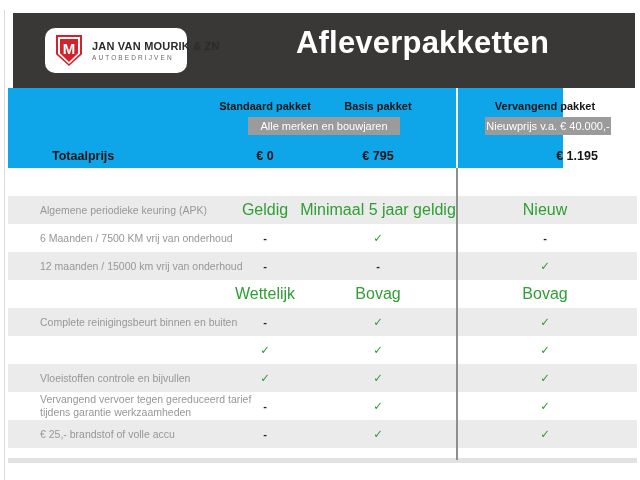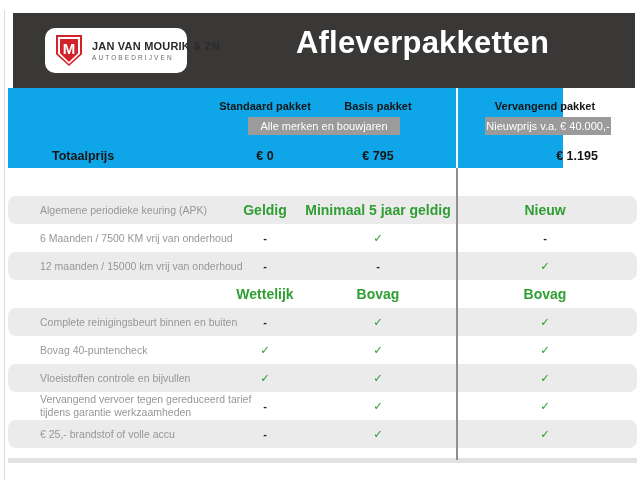--- a/index.html
+++ b/index.html
@@ -50,28 +50,28 @@
   .badge-left{left:240px;width:152px;}
   .badge-right{left:477px;width:126px;}
   .totals-label{position:absolute;left:32px;top:61px;font-weight:bold;font-size:12.5px;color:#161616;margin-left:12px;}
   .total{position:absolute;top:61px;transform:translateX(-50%);font-weight:bold;font-size:12.5px;color:#161616;white-space:nowrap;}
   .t-std{left:257px}.t-basis{left:370px}.t-excl{left:569px}
 
   
   .rows-divider{position:absolute;left:456px;top:168px;width:2px;height:292px;background:#8f8f8f;z-index:5;}
   .feature-table{position:absolute;left:8px;top:196px;width:629px;}
   .frow{position:relative;height:28px;display:flex;align-items:center;box-sizing:border-box;}
-  .frow.odd{background:#ebebeb;border-radius:8px;}
+  .frow.odd{background:#ebebeb;}
   .feat{
     padding-left:32px;width:235px;box-sizing:content-box;
     font-size:10.5px;line-height:1.2;color:#95979a;
   }
   .cell{position:absolute;transform:translateX(-50%);white-space:nowrap;font-size:11px;}
   .c-std{left:257px}.c-basis{left:370px}.c-excl{left:537px}
-  .v-text{color:#2f9e33;font-weight:bold;font-size:14px;}
+  .v-text{color:#2f9e33;font-weight:normal;font-size:16px;}
   .v-check{color:#2f9e33;font-size:11.5px;}
   .v-dash{color:#222222;font-weight:bold;font-size:11px;}
 
   .bottom-strip{position:absolute;left:8px;top:458px;width:629px;height:5px;background:#e2e2e2;}
 </style>
 </head>
 <body>
 
 <div class="page">
   <div class="left-edge-line"></div>
@@ -131,21 +131,20 @@
       <span class="cell c-basis v-text">Bovag</span>
       <span class="cell c-excl v-text">Bovag</span>
     </div>
     <div class="frow odd">
       <span class="feat">Complete reinigingsbeurt binnen en buiten</span>
       <span class="cell c-std v-dash">-</span>
       <span class="cell c-basis v-check">✓</span>
       <span class="cell c-excl v-check">✓</span>
     </div>
     <div class="frow">
-      <span class="feat">Bovag 40-puntencheck</span>
       <span class="cell c-std v-check">✓</span>
       <span class="cell c-basis v-check">✓</span>
       <span class="cell c-excl v-check">✓</span>
     </div>
     <div class="frow odd">
       <span class="feat">Vloeistoffen controle en bijvullen</span>
       <span class="cell c-std v-check">✓</span>
       <span class="cell c-basis v-check">✓</span>
       <span class="cell c-excl v-check">✓</span>
     </div>

